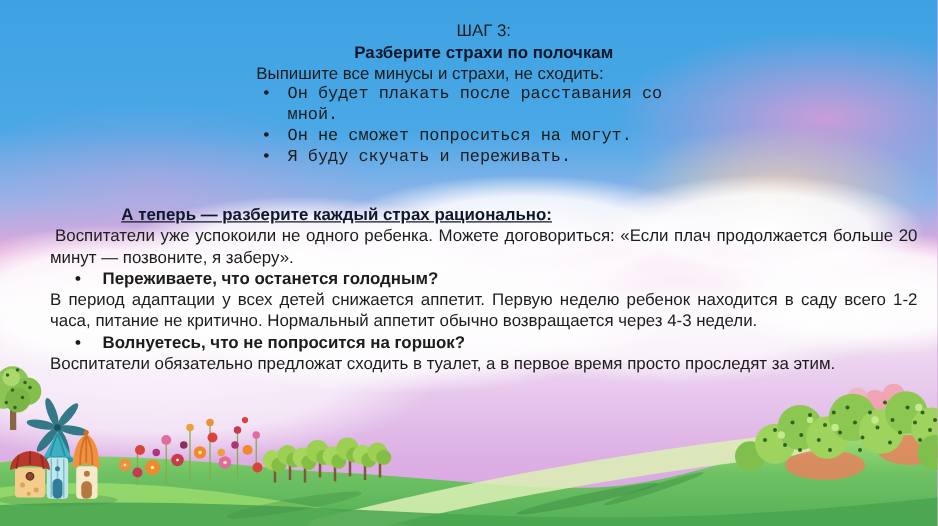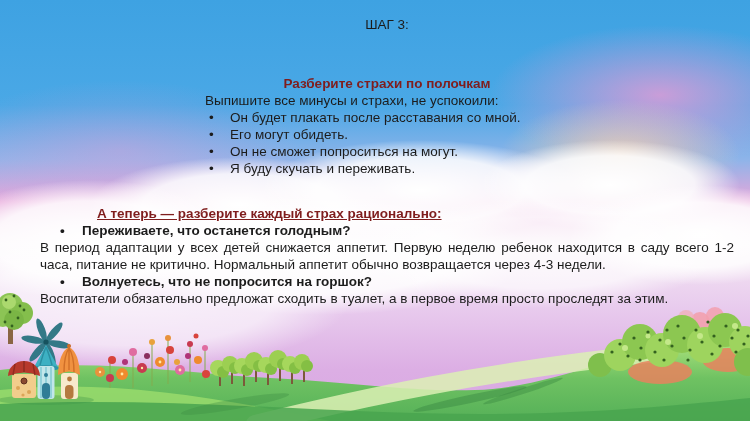--- a/index.html
+++ b/index.html
@@ -8,22 +8,22 @@
     font-family:"Liberation Sans", sans-serif;
     background:#d8a7e1;
   }
   .bg{position:absolute;left:0;top:0;width:750px;height:421px;}
   .content{
     position:absolute;left:12px;top:0;width:750px;height:421px;
     color:#1c1c1c;font-size:13.5px;line-height:17px;
   }
   .top-block{position:absolute;left:193px;top:16px;width:364px;}
   .line-center{text-align:center;}
-  .red-bold{color:#7f1d1d;font-weight:bold;margin-top:42px;}
-  ul.fears{list-style:none;margin:0;padding:0;}
+  .red-bold{color:#0f172a;font-weight:bold;}
+  ul.fears{list-style:none;margin:0;padding:0;font-family:Liberation Mono, monospace;}
   ul.fears li{position:relative;padding-left:25px;}
   ul.fears li::before{content:"\2022";position:absolute;left:4px;top:0;}
   .bottom-block{position:absolute;left:28px;top:163px;width:694px;}
   .section-title{padding-left:57px;text-decoration:underline;}
   .qa-q{font-weight:bold;position:relative;padding-left:42px;}
   .qa-q::before{content:"\2022";position:absolute;left:20px;top:0;font-weight:bold;}
   .qa-a{margin:0;text-align:justify;}
   .qa-a.firstspace{text-indent:4px;}
 </style>
 </head>
@@ -271,32 +271,32 @@
       <circle cx="748" cy="336" r="1.6"></circle>
     </g>
   </g>
 </svg>
 
 <div class="content">
 
   <div class="top-block">
     <div class="line-center">ШАГ 3:</div>
     <div class="line-center red-bold">Разберите страхи по полочкам</div>
-    <div>Выпишите все минусы и страхи, не успокоили:</div>
+    <div>Выпишите все минусы и страхи, не сходить:</div>
     <ul class="fears">
       <li>Он будет плакать после расставания со мной.</li>
-      <li>Его могут обидеть.</li>
       <li>Он не сможет попроситься на могут.</li>
       <li>Я буду скучать и переживать.</li>
     </ul>
   </div>
 
   <div class="bottom-block">
     <div class="section-title red-bold">А теперь — разберите каждый страх рационально:</div>
 
+    <p class="qa-a firstspace">Воспитатели уже успокоили не одного ребенка. Можете договориться: «Если плач продолжается больше 20 минут — позвоните, я заберу».</p>
 
     <div class="qa-q">
       <span>Переживаете, что останется голодным?</span>
     </div>
     <p class="qa-a">В период адаптации у всех детей снижается аппетит. Первую неделю ребенок находится в саду всего 1-2 часа, питание не критично. Нормальный аппетит обычно возвращается через 4-3 недели.</p>
 
     <div class="qa-q">
       <span>Волнуетесь, что не попросится на горшок?</span>
     </div>
     <p class="qa-a">Воспитатели обязательно предложат сходить в туалет, а в первое время просто проследят за этим.</p>

